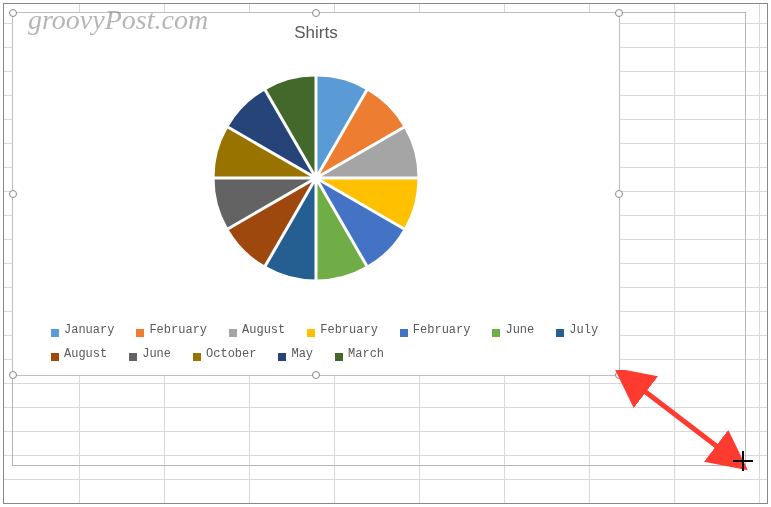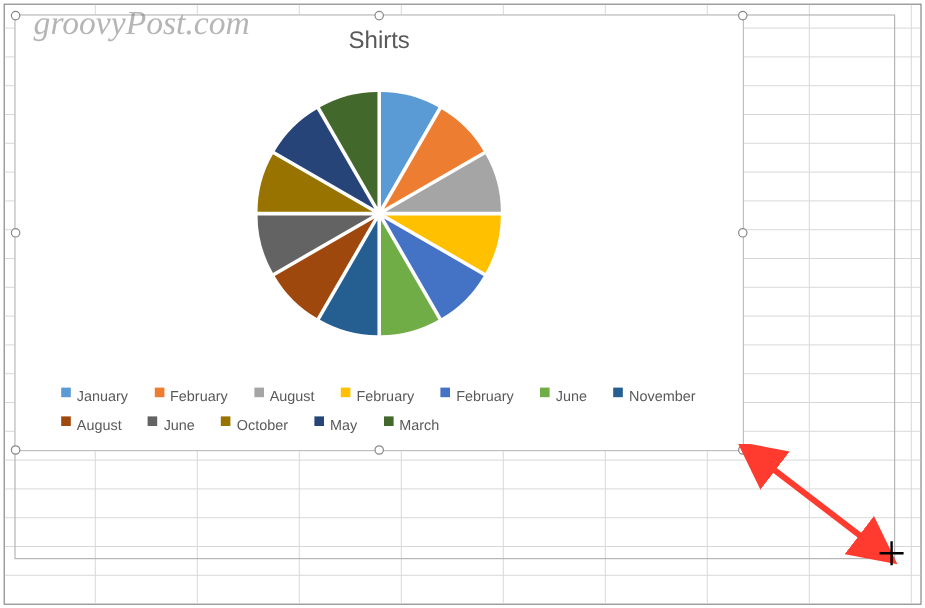--- a/index.html
+++ b/index.html
@@ -46,21 +46,21 @@
   .handle {
     position: absolute;
     width: 8px; height: 8px;
     border: 1px solid #888;
     background: #fff;
     border-radius: 50%;
     margin-left: -4px; margin-top: -4px;
   }
   .chart-title {
     text-align: center;
-    font-size: 20px;
+    font-size: 17px;
     color: #595959;
     padding-top: 10px;
     font-weight: 400;
   }
   .pie-wrap {
     position: absolute;
     top: 50px; left: 50%;
     margin-left: -115px;
     width: 230px; height: 230px;
   }
@@ -69,21 +69,21 @@
     position: absolute;
     bottom: 14px;
     left: 38px; right: 20px;
     display: flex;
     flex-wrap: wrap;
     row-gap: 10px;
     column-gap: 22px;
     font-size: 12px;
     color: #595959;
   }
-  .legend-item { display: inline-flex; align-items: flex-start; white-space: nowrap; }
+  .legend-item { display: inline-flex; align-items: flex-end; white-space: nowrap; font-family: Liberation Mono, monospace; }
   .swatch { width: 8px; height: 8px; margin-right: 5px; display:inline-block; }
   
   .arrow-svg {
     position: absolute;
     top: 370px; left: 614px;
     width: 136px; height: 106px;
     z-index: 40;
     pointer-events: none;
   }
   .resize-cursor {
@@ -152,21 +152,21 @@
       <span class="legend-item">
         <span class="swatch" style="background: rgb(68, 114, 196);"></span>
         <span>February</span>
       </span>
       <span class="legend-item">
         <span class="swatch" style="background: rgb(112, 173, 71);"></span>
         <span>June</span>
       </span>
       <span class="legend-item">
         <span class="swatch" style="background: rgb(37, 94, 145);"></span>
-        <span>November</span>
+        <span>July</span>
       </span>
       <span class="legend-item">
         <span class="swatch" style="background: rgb(158, 72, 14);"></span>
         <span>August</span>
       </span>
       <span class="legend-item">
         <span class="swatch" style="background: rgb(99, 99, 99);"></span>
         <span>June</span>
       </span>
       <span class="legend-item">

